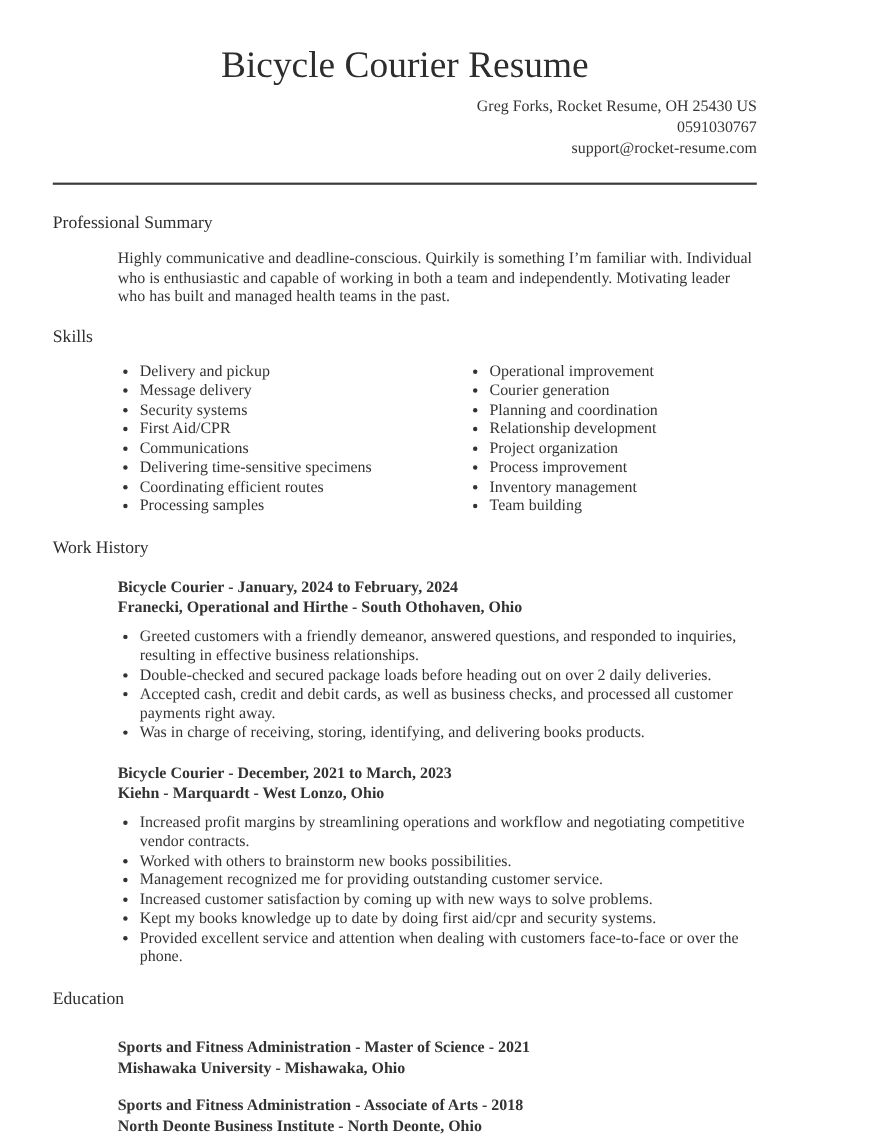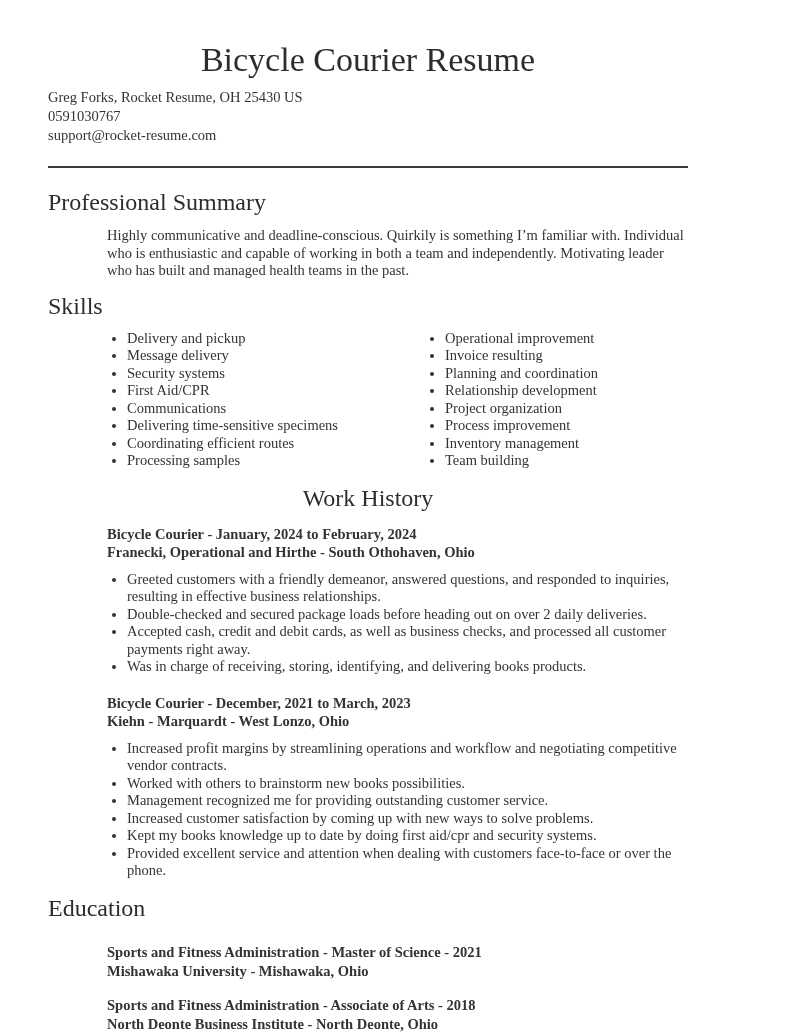--- a/index.html
+++ b/index.html
@@ -17,35 +17,35 @@
   }
   h1, h2 { margin: 0; font-weight: 500; color: #2d2d2d; }
   h1.title {
     padding-top: 40px;
     font-size: 34px;
     line-height: 1.15;
     text-align: center;
   }
   .contact {
     margin-top: 9px;
-    text-align: left;
+    text-align: right;
     line-height: 19px;
   }
   hr.rule {
     border: 0;
     border-top: 2px solid #3b3b3b;
     margin: 21px 0 0;
   }
   h2.section-heading {
-    font-size: 24px;
+    font-size: 16px;
     line-height: 29px;
   }
   .h2-summary   { margin-top: 20px; }
   .h2-skills    { margin-top: 12px; }
-  .h2-work      { margin-top: 14px; text-align: center; }
+  .h2-work      { margin-top: 14px; }
   .h2-education { margin-top: 14px; }
   .h2-languages { margin-top: 14px; }
 
   p.summary-p {
     margin: 10px 0 0 59px;
     max-width: 625px;
     line-height: 17.5px;
   }
 
   .skills-row { display: flex; margin-top: 9px; }
@@ -101,21 +101,21 @@
       <li>Message delivery</li>
       <li>Security systems</li>
       <li>First Aid/CPR</li>
       <li>Communications</li>
       <li>Delivering time-sensitive specimens</li>
       <li>Coordinating efficient routes</li>
       <li>Processing samples</li>
     </ul>
     <ul class="skills-col2">
       <li>Operational improvement</li>
-      <li>Invoice resulting</li>
+      <li>Courier generation</li>
       <li>Planning and coordination</li>
       <li>Relationship development</li>
       <li>Project organization</li>
       <li>Process improvement</li>
       <li>Inventory management</li>
       <li>Team building</li>
     </ul>
   </div>
 
   <h2 class="section-heading h2-work">Work History</h2>

